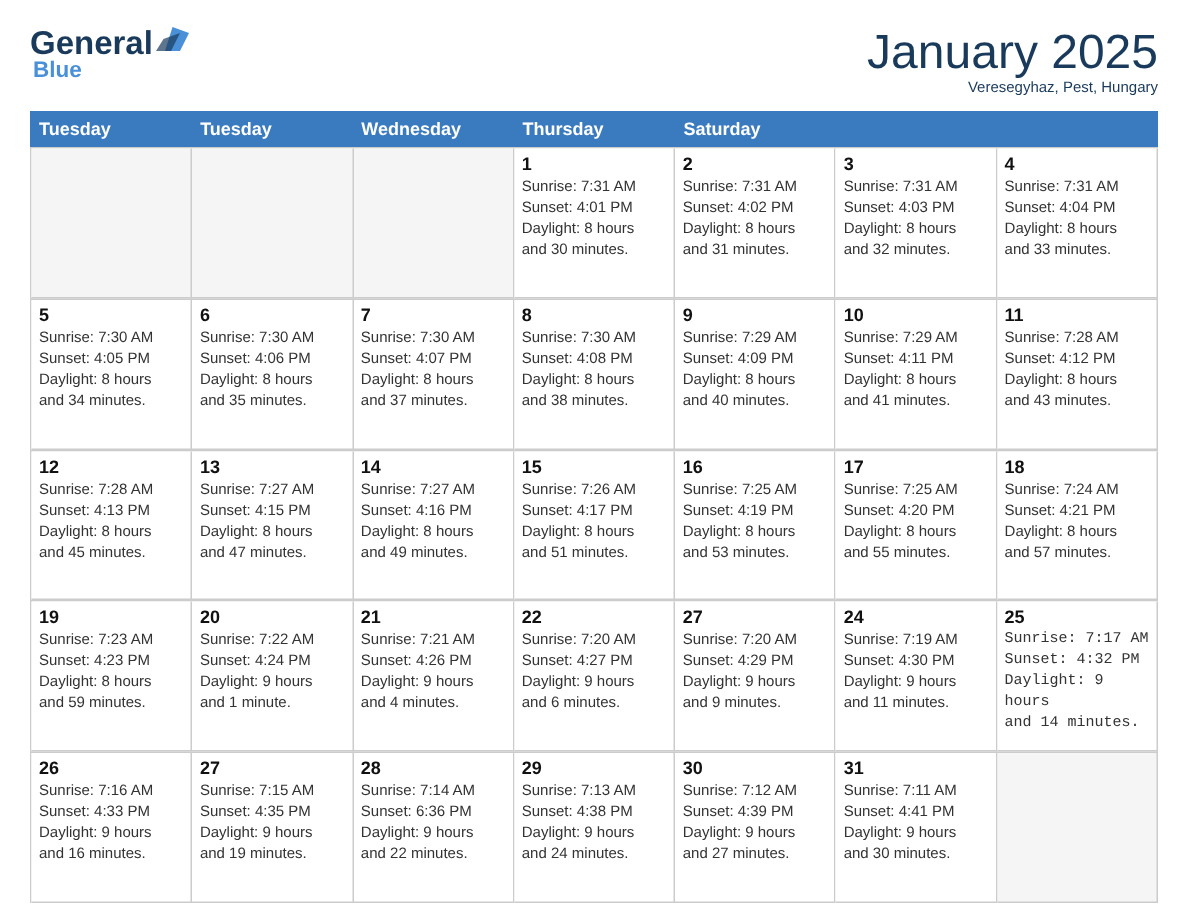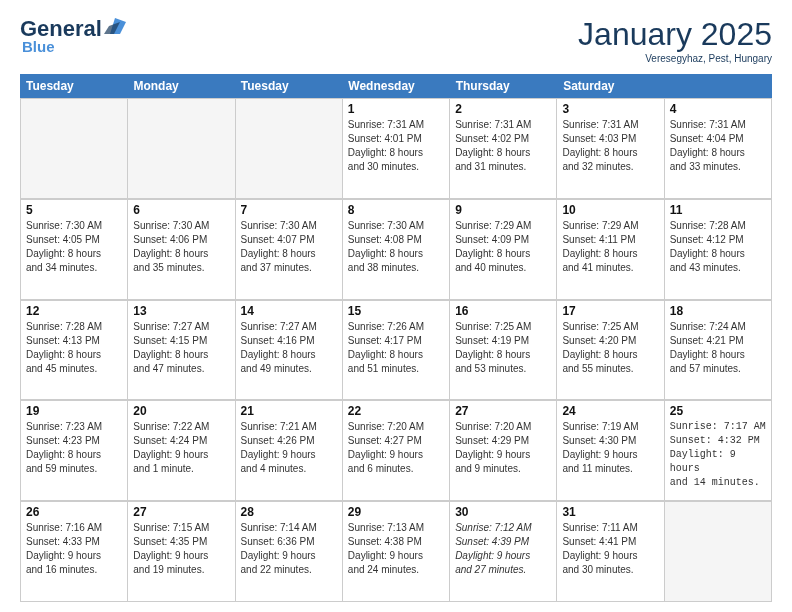--- a/index.html
+++ b/index.html
@@ -111,21 +111,20 @@
     </div>
     <div class="title-block">
       <div class="main-title">January 2025</div>
       <div class="subtitle">Veresegyhaz, Pest, Hungary</div>
     </div>
   </div>
 
   <div class="calendar">
     <div class="cal-header-row">
     <div class="cal-header-cell">Tuesday</div>
-        <div class="cal-header-cell">Monday</div>
         <div class="cal-header-cell">Tuesday</div>
         <div class="cal-header-cell">Wednesday</div>
         <div class="cal-header-cell">Thursday</div>
         <div class="cal-header-cell">Saturday</div>
       </div>
     <div class="cal-body">
     <div class="cal-week">
           <div class="cal-cell empty"></div>
           <div class="cal-cell empty"></div>
           <div class="cal-cell empty"></div>
@@ -335,21 +334,21 @@
           </div>
           <div class="cal-cell">
             <span class="day-num">29</span>
             <div class="day-info" style="white-space: pre-line;">Sunrise: 7:13 AM
 Sunset: 4:38 PM
 Daylight: 9 hours
 and 24 minutes.</div>
           </div>
           <div class="cal-cell">
             <span class="day-num">30</span>
-            <div class="day-info" style="white-space: pre-line; font-style: italic;">Sunrise: 7:12 AM
+            <div class="day-info" style="white-space: pre-line;">Sunrise: 7:12 AM
 Sunset: 4:39 PM
 Daylight: 9 hours
 and 27 minutes.</div>
           </div>
           <div class="cal-cell">
             <span class="day-num">31</span>
             <div class="day-info" style="white-space: pre-line;">Sunrise: 7:11 AM
 Sunset: 4:41 PM
 Daylight: 9 hours
 and 30 minutes.</div>

